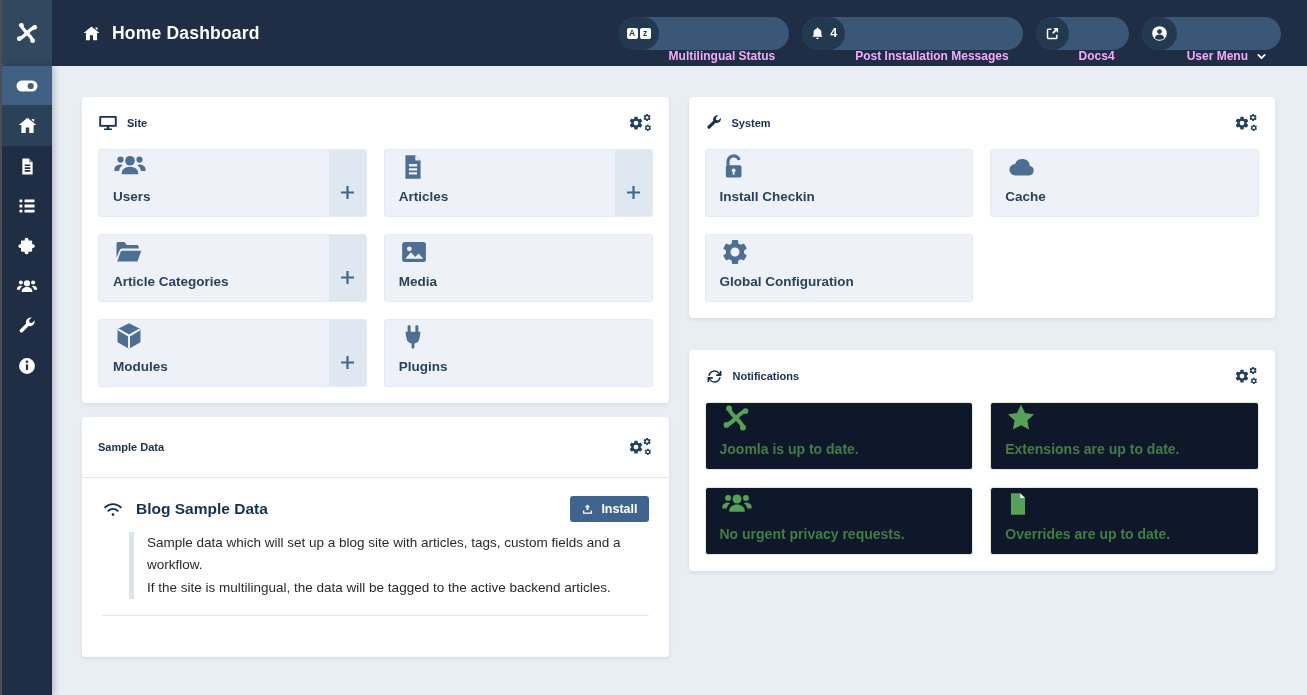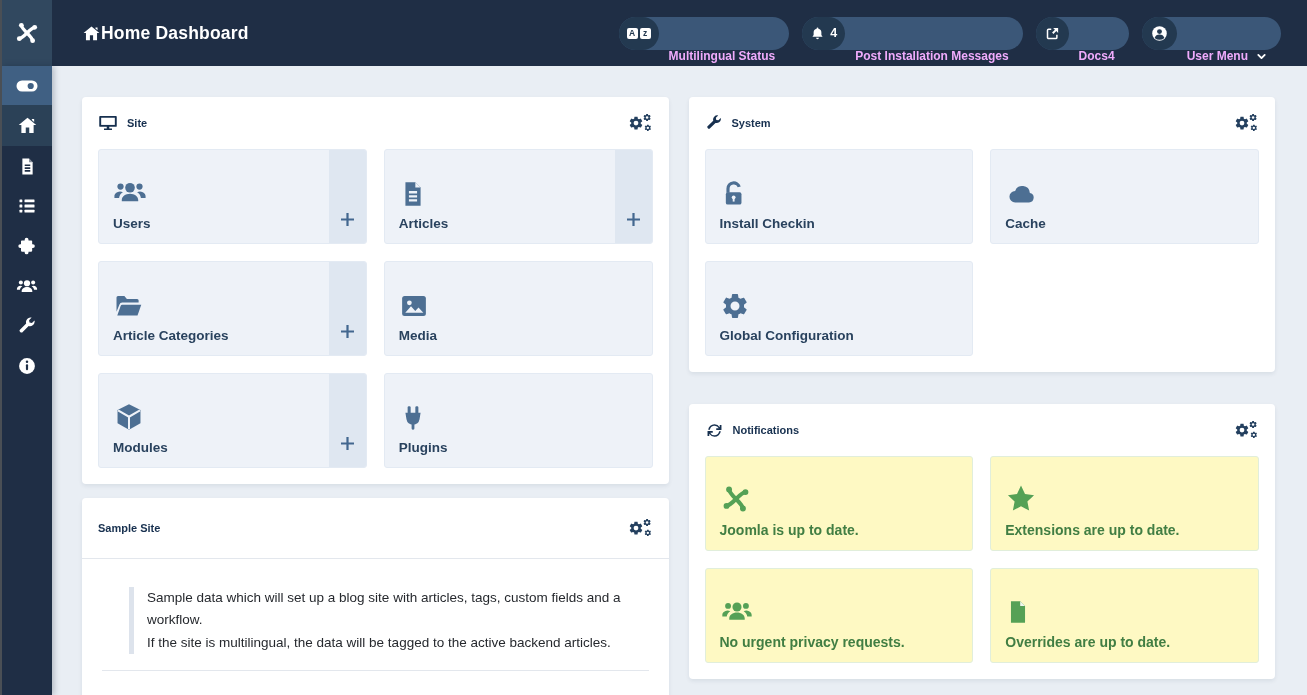--- a/index.html
+++ b/index.html
@@ -5,47 +5,47 @@
   * { margin:0; padding:0; box-sizing:border-box; }
   html,body { font-family:"Liberation Sans","DejaVu Sans",sans-serif; }
   .app {
     width:1307px; height:695px; overflow:hidden;
     display:grid; grid-template-columns:50px 1fr; grid-template-rows:66px 1fr;
     background:#e9eef4; border-left:2px solid #4a4f55;
   }
   
   .logo-cell { background:#31485f; display:flex; align-items:center; justify-content:center; color:#fff; }
   .topbar { background:#1f2e45; display:flex; align-items:center; padding:0 26px 0 30px; color:#fff; }
-  .tb-title { display:flex; align-items:center; font-size:17.5px; font-weight:bold; letter-spacing:.2px; }
+  .tb-title { display:flex; align-items:center; gap:11px; font-size:17.5px; font-weight:bold; letter-spacing:.2px; }
   .tb-right { margin-left:auto; display:flex; align-items:center; gap:13px; }
   .pill { display:flex; align-items:center; background:#3b5778; border-radius:17px; height:33px; cursor:pointer; }
   .pill-ico { min-width:33px; height:33px; border-radius:17px; background:#233950; display:flex; align-items:center; justify-content:center; gap:5px; color:#fff; padding:0 8px; }
   .pill-label { padding:0 14px 0 10px; font-size:12px; font-weight:bold; color:#f0abfc; white-space:nowrap; display:flex; align-items:center; gap:8px;margin-top:46px; }
   .badge-num { font-size:12.5px; font-weight:bold; color:#fff; }
   .lang-sq { display:flex; gap:2px; }
   .lang-sq span { width:11px; height:11px; background:#fff; color:#233950; border-radius:2px; font-size:8.5px; font-weight:bold; display:flex; align-items:center; justify-content:center; }
   
   .sidebar { background:#1f2e45; display:flex; flex-direction:column; box-shadow:2px 0 6px rgba(10,25,45,.25); z-index:2; }
   .sb-item { height:40px; display:flex; align-items:center; justify-content:center; color:#fff; cursor:pointer; }
   .sb-toggle { background:#406083; height:39px; }
   .sb-home { background:#2b4157; height:41px; }
   
   .main { padding:31px 32px 0 30px; display:grid; grid-template-columns:1fr 1fr; gap:20px; align-items:start; overflow:hidden; }
   .col { display:flex; flex-direction:column; }
   .card { background:#fff; border-radius:4px; box-shadow:0 2px 4px rgba(16,35,61,.08); padding:16px; }
   .card-head { display:flex; align-items:center; gap:9px; color:#17304f; margin-bottom:16px; }
   .card-title { font-size:11px; font-weight:bold; }
   .cogs-btn { margin-left:auto; color:#24405f; background:none; border:none; cursor:pointer; display:flex; }
   .tile-grid { display:grid; grid-template-columns:1fr 1fr; gap:17px; }
-  .tile { height:95px; background:#eef2f8; border:1px solid #e3eaf3; border-radius:3px; display:flex; overflow:hidden; cursor:pointer; }
+  .tile { height:68px; background:#eef2f8; border:1px solid #e3eaf3; border-radius:3px; display:flex; overflow:hidden; cursor:pointer; }
   .tile-main { flex:1; display:flex; flex-direction:column; justify-content:flex-end; padding:12px 14px; }
   .tile-ico { color:#4d6f93; margin-bottom:7px; }
   .tile-label { font-size:13.5px; font-weight:bold; color:#29425e; }
   .tile-add { width:37px; background:#dfe7f1; display:flex; align-items:flex-end; justify-content:center; padding-bottom:14px; color:#43678f; cursor:pointer; }
-  .notif .tile { background:#fef9c3; border-color:#e1eedb; }
+  .notif .tile { background:#0f172a; border-color:#e1eedb; }
   .notif .tile-ico { color:#55a156; }
   .notif .tile-label { color:#417e43; font-size:14px; }
   
   .sd-card { padding:0; margin-top:14px; min-height:240px; }
   .sd-head { padding:20px 16px; margin-bottom:0; border-bottom:1px solid #e3e7ed; }
   .sd-body { padding:18px 20px 0 20px; }
   .sd-row { display:flex; align-items:center; gap:12px; color:#17304f; }
   .sd-item-title { font-size:15.5px; font-weight:bold; }
   .install-btn { margin-left:auto; background:#3f648e; color:#fff; border:none; border-radius:3px; font-size:12.5px; font-weight:bold; padding:6px 11px; display:flex; align-items:center; gap:7px; cursor:pointer; font-family:inherit; }
   .sd-desc { margin:10px 0 16px 27px; border-left:5px solid #dde3ec; padding-left:13px; font-size:13.5px; color:#26292e; line-height:1.65; }
@@ -317,36 +317,53 @@
                 </span>
               <span class="tile-label">Plugins</span>
             </div>
           </div>
 
         </div>
       </div>
 
       <div class="card sd-card">
         <div class="card-head sd-head">
-          <span class="card-title">Sample Site</span>
+          <span class="card-title">Sample Data</span>
           <button class="cogs-btn">
             <svg width="25" height="20" viewBox="0 0 30 24" fill="currentColor">
                 <g transform="translate(0,2.5) scale(0.8)">
                   <path d="M19.14 12.94c.04-.3.06-.61.06-.94 0-.32-.02-.64-.07-.94l2.03-1.58c.18-.14.23-.41.12-.61l-1.92-3.32c-.12-.22-.37-.29-.59-.22l-2.39.96c-.5-.38-1.03-.7-1.62-.94L14.4 2.81c-.04-.24-.24-.41-.48-.41h-3.84c-.24 0-.43.17-.47.41L9.25 5.35c-.59.24-1.13.57-1.62.94l-2.39-.96c-.22-.08-.47 0-.59.22L2.74 8.87c-.12.21-.08.47.12.61l2.03 1.58c-.05.3-.09.63-.09.94s.02.64.07.94l-2.03 1.58c-.18.14-.23.41-.12.61l1.92 3.32c.12.22.37.29.59.22l2.39-.96c.5.38 1.03.7 1.62.94l.36 2.54c.05.24.24.41.48.41h3.84c.24 0 .44-.17.47-.41l.36-2.54c.59-.24 1.13-.56 1.62-.94l2.39.96c.22.08.47 0 .59-.22l1.92-3.32c.12-.22.07-.47-.12-.61l-2.01-1.58zM12 15.6A3.6 3.6 0 1 1 12 8.4a3.6 3.6 0 0 1 0 7.2z"></path>
                 </g>
                 <g transform="translate(17.5,0) scale(0.45)">
                   <path d="M19.14 12.94c.04-.3.06-.61.06-.94 0-.32-.02-.64-.07-.94l2.03-1.58c.18-.14.23-.41.12-.61l-1.92-3.32c-.12-.22-.37-.29-.59-.22l-2.39.96c-.5-.38-1.03-.7-1.62-.94L14.4 2.81c-.04-.24-.24-.41-.48-.41h-3.84c-.24 0-.43.17-.47.41L9.25 5.35c-.59.24-1.13.57-1.62.94l-2.39-.96c-.22-.08-.47 0-.59.22L2.74 8.87c-.12.21-.08.47.12.61l2.03 1.58c-.05.3-.09.63-.09.94s.02.64.07.94l-2.03 1.58c-.18.14-.23.41-.12.61l1.92 3.32c.12.22.37.29.59.22l2.39-.96c.5.38 1.03.7 1.62.94l.36 2.54c.05.24.24.41.48.41h3.84c.24 0 .44-.17.47-.41l.36-2.54c.59-.24 1.13-.56 1.62-.94l2.39.96c.22.08.47 0 .59-.22l1.92-3.32c.12-.22.07-.47-.12-.61l-2.01-1.58zM12 15.6A3.6 3.6 0 1 1 12 8.4a3.6 3.6 0 0 1 0 7.2z"></path>
                 </g>
                 <g transform="translate(19,13) scale(0.4)">
                   <path d="M19.14 12.94c.04-.3.06-.61.06-.94 0-.32-.02-.64-.07-.94l2.03-1.58c.18-.14.23-.41.12-.61l-1.92-3.32c-.12-.22-.37-.29-.59-.22l-2.39.96c-.5-.38-1.03-.7-1.62-.94L14.4 2.81c-.04-.24-.24-.41-.48-.41h-3.84c-.24 0-.43.17-.47.41L9.25 5.35c-.59.24-1.13.57-1.62.94l-2.39-.96c-.22-.08-.47 0-.59.22L2.74 8.87c-.12.21-.08.47.12.61l2.03 1.58c-.05.3-.09.63-.09.94s.02.64.07.94l-2.03 1.58c-.18.14-.23.41-.12.61l1.92 3.32c.12.22.37.29.59.22l2.39-.96c.5.38 1.03.7 1.62.94l.36 2.54c.05.24.24.41.48.41h3.84c.24 0 .44-.17.47-.41l.36-2.54c.59-.24 1.13-.56 1.62-.94l2.39.96c.22.08.47 0 .59-.22l1.92-3.32c.12-.22.07-.47-.12-.61l-2.01-1.58zM12 15.6A3.6 3.6 0 1 1 12 8.4a3.6 3.6 0 0 1 0 7.2z"></path>
                 </g>
               </svg>
           </button>
         </div>
         <div class="sd-body">
+          <div class="sd-row">
+            <span>
+              <svg width="22" height="18" viewBox="0 0 24 20" fill="none" stroke="currentColor" stroke-width="2.1" stroke-linecap="round">
+                  <path d="M3.2 8.2a12.5 12.5 0 0 1 17.6 0"></path>
+                  <path d="M6.8 12a7.4 7.4 0 0 1 10.4 0"></path>
+                  <circle cx="12" cy="16.2" r="1.5" fill="currentColor" stroke="none"></circle>
+                </svg>
+            </span>
+            <span class="sd-item-title">Blog Sample Data</span>
+            <button class="install-btn">
+              <svg width="13" height="13" viewBox="0 0 24 24" fill="currentColor">
+                  <path d="M12 2.6 17 7.7h-3.2v5.4h-3.6V7.7H7z"></path>
+                  <path d="M3.5 13.8v6.2h17v-6.2h-2.6v3.6H6.1v-3.6z"></path>
+                </svg>
+              <span>Install</span>
+            </button>
+          </div>
           <div class="sd-desc">
             <div>Sample data which will set up a blog site with articles, tags, custom fields and a workflow.</div>
             <div>If the site is multilingual, the data will be tagged to the active backend articles.</div>
           </div>
           <div class="sd-divider"></div>
         </div>
       </div>
 
     </div>
 

